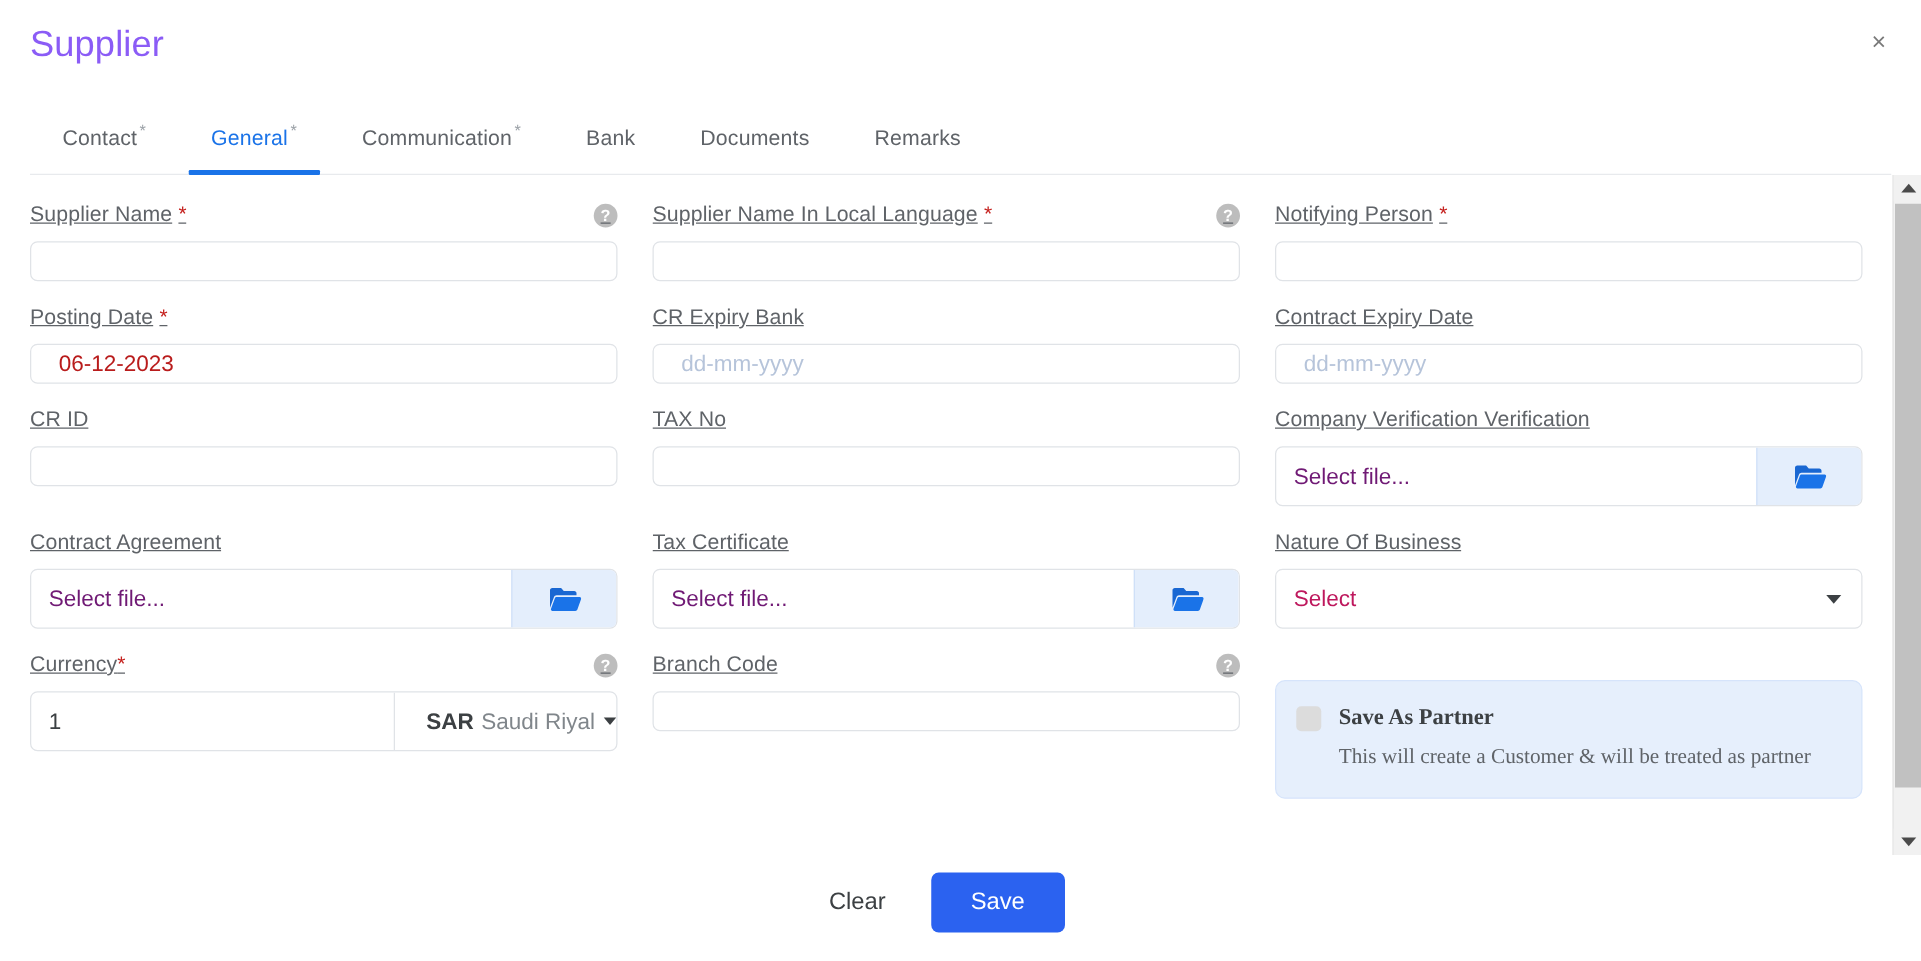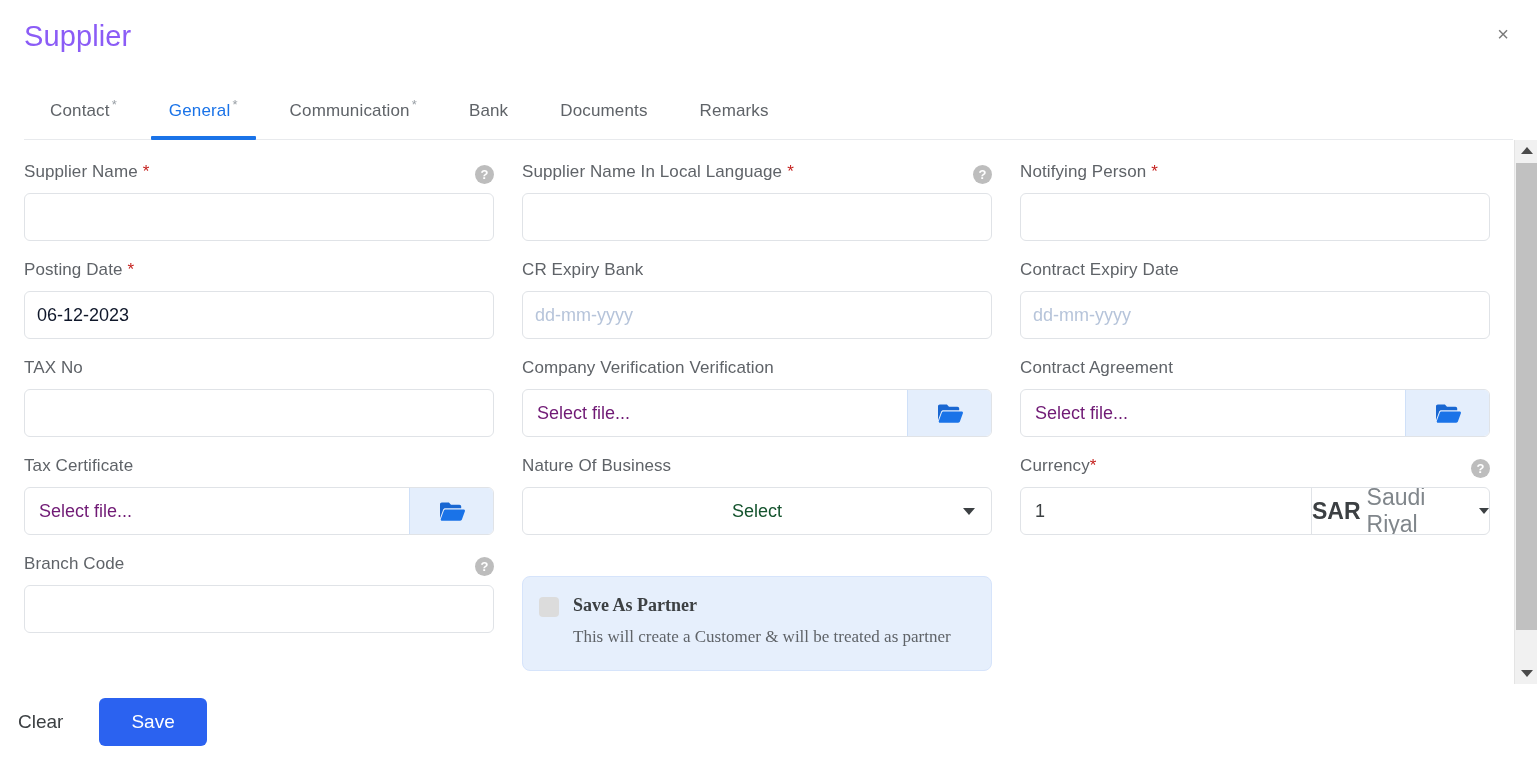--- a/index.html
+++ b/index.html
@@ -118,27 +118,28 @@
     display: grid;
     grid-template-columns: 1fr 1fr 1fr;
     column-gap: 28px;
     row-gap: 0;
   }
 
   .field { padding-bottom: 17px; }
 
   .flabel {
     display: flex;
-    align-items: flex-end;
+    align-items: center;
     justify-content: space-between;
     font-size: 17px;
     color: #5f6368;
     line-height: 24px;
     margin-bottom: 9px;
     letter-spacing: 0.1px;
+    text-decoration: underline;
   }
   .flabel .txt { white-space: nowrap; overflow: hidden; }
   .flabel .ast { color: #c5221f; font-size: 17px; }
   .flabel .ast.spaced { margin-left: 5px; }
 
   .help-icon {
     flex: 0 0 auto;
     width: 19px;
     height: 19px;
     border-radius: 50%;
@@ -149,27 +150,27 @@
     display: flex;
     align-items: center;
     justify-content: center;
     cursor: pointer;
     line-height: 1;
     margin-left: 8px;
   }
 
   .input {
     width: 100%;
-    height: 48px;
+    height: 32px;
     border: 1px solid #e0e3e7;
     border-radius: 6px;
     background: #fff;
     font-size: 18px;
-    color: #0f172a;
-    padding: 0 12px;
+    color: #b91c1c;
+    padding: 0 22px;
     font-family: "Liberation Sans", sans-serif;
     outline: none;
   }
   .input::placeholder { color: #b9c6da; }
   .input.date::placeholder { color: #b6c4da; }
 
   
   .filepick {
     display: flex;
     width: 100%;
@@ -204,23 +205,22 @@
     position: relative;
     width: 100%;
     height: 48px;
     border: 1px solid #e0e3e7;
     border-radius: 6px;
     background: #fff;
     display: flex;
     align-items: center;
     padding: 0 14px;
     font-size: 18px;
-    color: #14532d;
-    cursor: pointer;
-    justify-content: center;
+    color: #be185d;
+    cursor: pointer;
   }
   .caret {
     position: absolute;
     right: 16px;
     width: 0; height: 0;
     border-left: 6px solid transparent;
     border-right: 6px solid transparent;
     border-top: 7px solid #3c4043;
   }
 
@@ -242,23 +242,23 @@
     color: #3c4043;
     padding: 0 14px;
     font-family: "Liberation Sans", sans-serif;
     background: transparent;
   }
   .currency-row .cur {
     flex: 0 0 178px;
     border-left: 1px solid #e0e3e7;
     display: flex;
     align-items: center;
-    justify-content: space-between;
+    justify-content: flex-end;
     gap: 6px;
-    font-size: 23px;
+    font-size: 18px;
     cursor: pointer;
   }
   .cur .code { color: #3c4043; font-weight: 600; }
   .cur .name { color: #80868b; }
   .cur .dncaret {
     width: 0; height: 0;
     border-left: 5px solid transparent;
     border-right: 5px solid transparent;
     border-top: 6px solid #3c4043;
     margin-left: 1px;
@@ -338,21 +338,21 @@
     height: 467px;
     background: #c1c1c1;
     cursor: pointer;
   }
 
   
   .modal-footer {
     flex: 0 0 85px;
     display: flex;
     align-items: center;
-    justify-content: flex-start;
+    justify-content: center;
     gap: 18px;
     padding: 0 40px 10px 0;
     background: #fff;
   }
   .btn-clear {
     font-size: 19px;
     color: #3c4043;
     background: none;
     border: none;
     padding: 10px 18px;
@@ -444,20 +444,26 @@
           <input class="input date" type="text" placeholder="dd-mm-yyyy" style="">
         </div>
 
         <div class="field">
           <div class="flabel">
             <span class="txt"><span>Contract Expiry Date</span></span>
           </div>
           <input class="input date" type="text" placeholder="dd-mm-yyyy" style="">
         </div>
 
+        <div class="field">
+          <div class="flabel">
+            <span class="txt"><span>CR ID</span></span>
+          </div>
+          <input class="input" type="text" value="" style="">
+        </div>
 
         <div class="field">
           <div class="flabel">
             <span class="txt"><span>TAX No</span></span>
           </div>
           <input class="input" type="text" value="" style="">
         </div>
 
         <div class="field">
           <div class="flabel">

